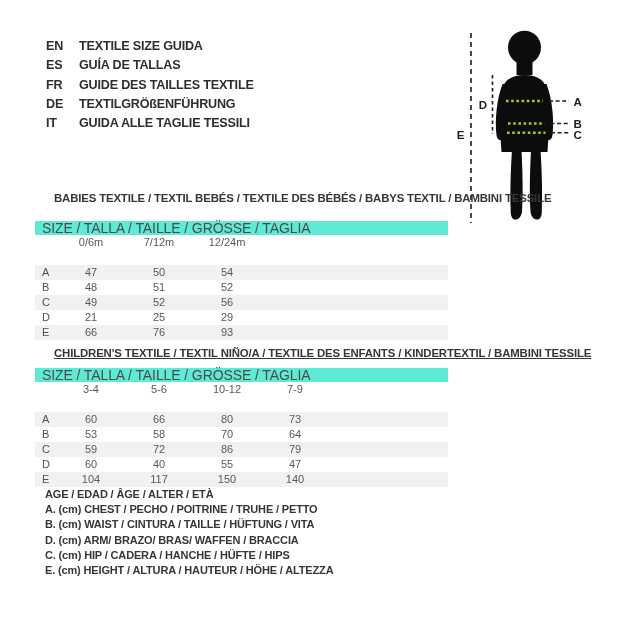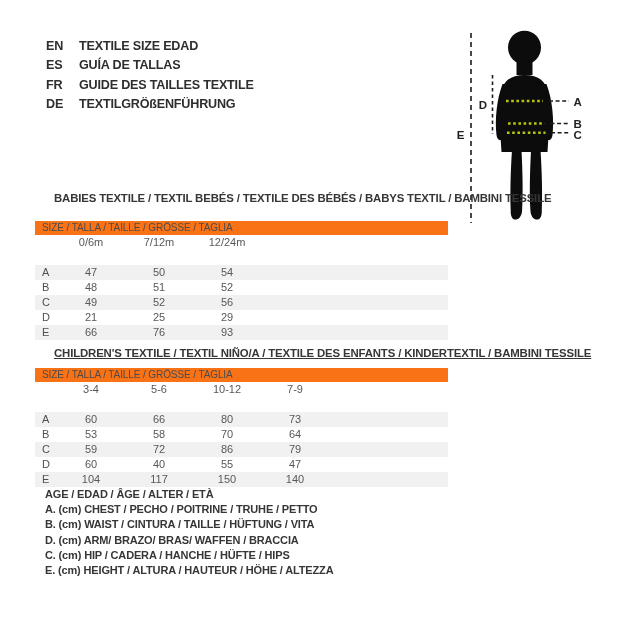--- a/index.html
+++ b/index.html
@@ -21,52 +21,55 @@
   
   .section-title { position:absolute; left:54px; font-size:11.4px; font-weight:bold;
                    color:#363636; letter-spacing:-0.15px; white-space:nowrap; }
   #babies-title { top:192px; }
   #children-title { top:347px;text-decoration:underline; }
 
   
   .size-table { position:absolute; left:35px; width:413px; font-size:11px; color:#585858; }
   #babies-table { top:221px; }
   #children-table { top:368px; }
-  .t-sizehead { height:14px; line-height:14px; background:#f97316; color:#4b4b4b;
-                padding-left:7px; letter-spacing:-0.1px; font-size:10px; }
+  .t-sizehead { height:14px; line-height:14px; background:#5eead4; color:#4b4b4b;
+                padding-left:7px; letter-spacing:-0.1px; font-size:14px; }
   .t-row { display:grid; height:15px; line-height:15px; }
   .babies-grid { grid-template-columns:22px 68px 68px 68px auto; }
   .children-grid { grid-template-columns:22px 68px 68px 68px 68px auto; }
   .t-colrow { height:30px; line-height:14px; }
   .t-cell { text-align:center; }
   .t-label { padding-left:7px; text-align:left; color:#4f4f4f; }
   .stripe { background:#f1f1f1; }
 
   
   .legend { position:absolute; left:45px; top:487px; font-size:11px; font-weight:bold;
             color:#363636; letter-spacing:-0.15px; }
   .legend div { height:15.2px; line-height:15.2px; white-space:nowrap; }
 </style>
 </head>
 <body>
 
 <div class="canvas">
 
   <div class="lang-block">
     <div class="lang-row">
-      <span class="lang-code">EN</span><span>TEXTILE SIZE EDAD</span>
+      <span class="lang-code">EN</span><span>TEXTILE SIZE GUIDA</span>
     </div>
     <div class="lang-row">
       <span class="lang-code">ES</span><span>GUÍA DE TALLAS</span>
     </div>
     <div class="lang-row">
       <span class="lang-code">FR</span><span>GUIDE DES TAILLES TEXTILE</span>
     </div>
     <div class="lang-row">
       <span class="lang-code">DE</span><span>TEXTILGRÖßENFÜHRUNG</span>
+    </div>
+    <div class="lang-row">
+      <span class="lang-code">IT</span><span>GUIDA ALLE TAGLIE TESSILI</span>
     </div>
   </div>
 
   <svg class="figure-svg" width="170" height="208" viewBox="0 0 170 208">
     <g fill="#0c0c0c" stroke="none">
       <ellipse cx="84.5" cy="25.5" rx="16.5" ry="16.8"></ellipse>
       <rect x="76.5" y="34" width="16" height="19"></rect>
       <path d="M61.5 130 L107.5 130 C109 107 110 88 108 72 C106.5 59.5 99 53 84.5 53 C70 53 62.5 59.5 61 72 C59 88 60 107 61.5 130 Z"></path>
       <path d="M62.5 62 C56.5 78 54.8 98 56.5 113 C57.2 119.5 62.5 120 63.5 113.5 C65 97 66.2 78 66.8 62 Z"></path>
       <path d="M106.5 62 C112.5 78 114.2 98 112.5 113 C111.8 119.5 106.5 120 105.5 113.5 C104 97 102.8 78 102.2 62 Z"></path>

